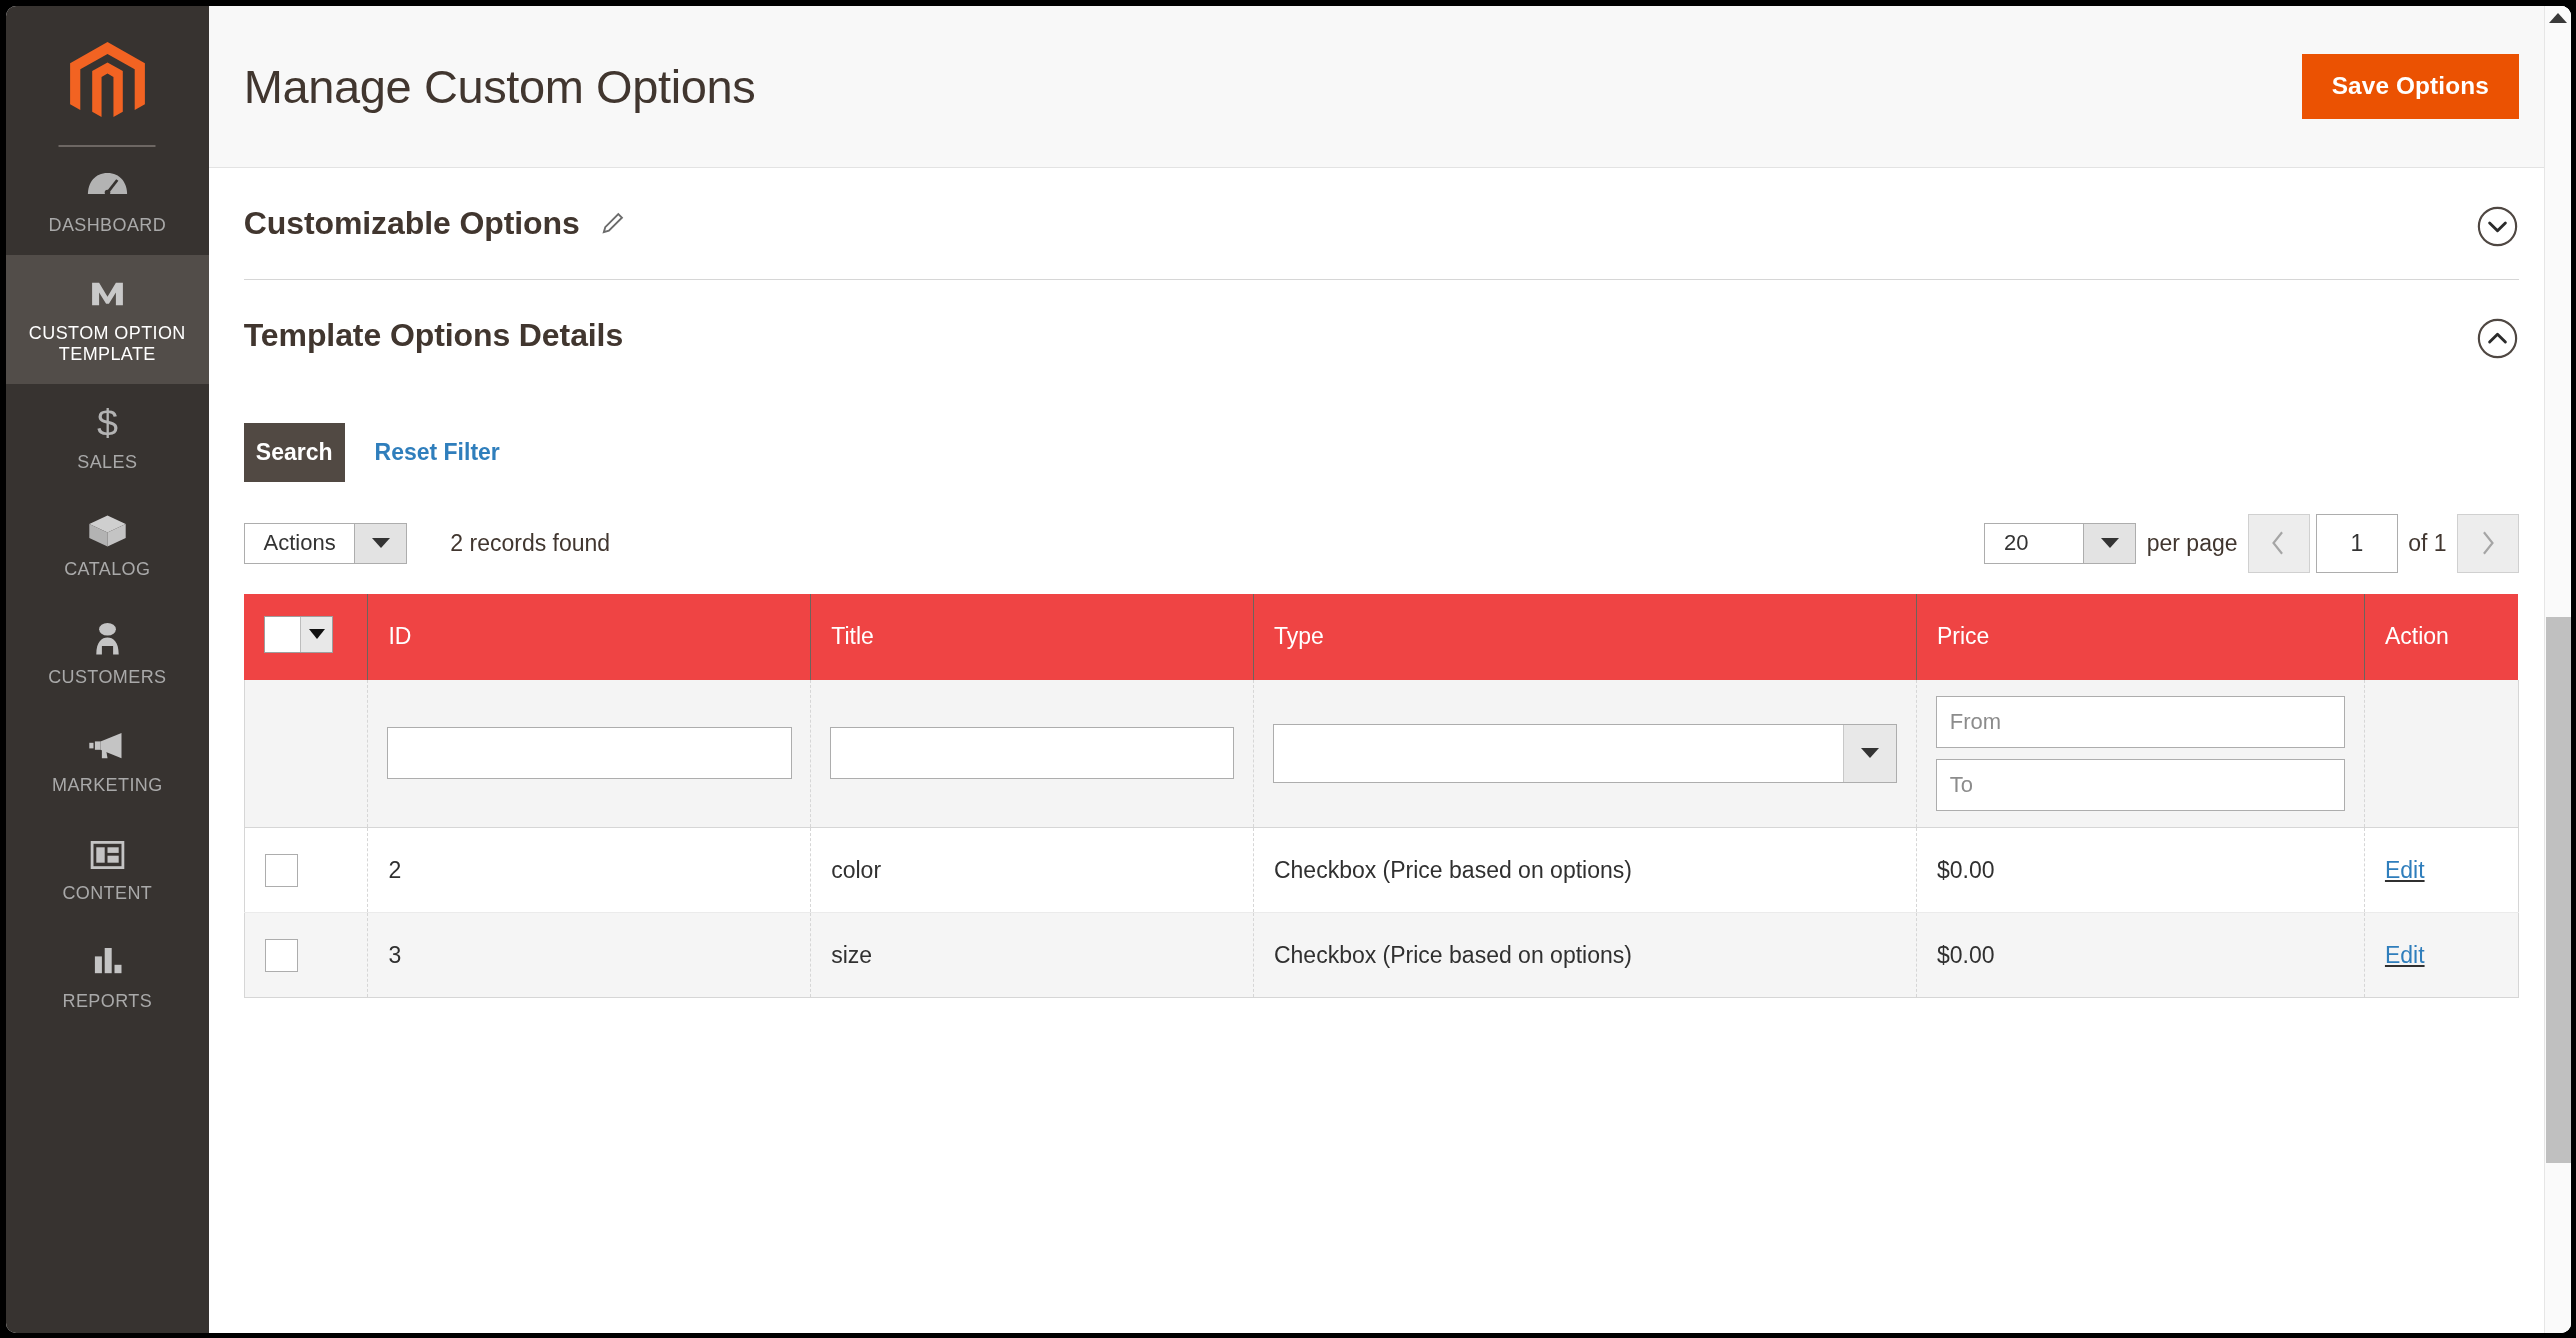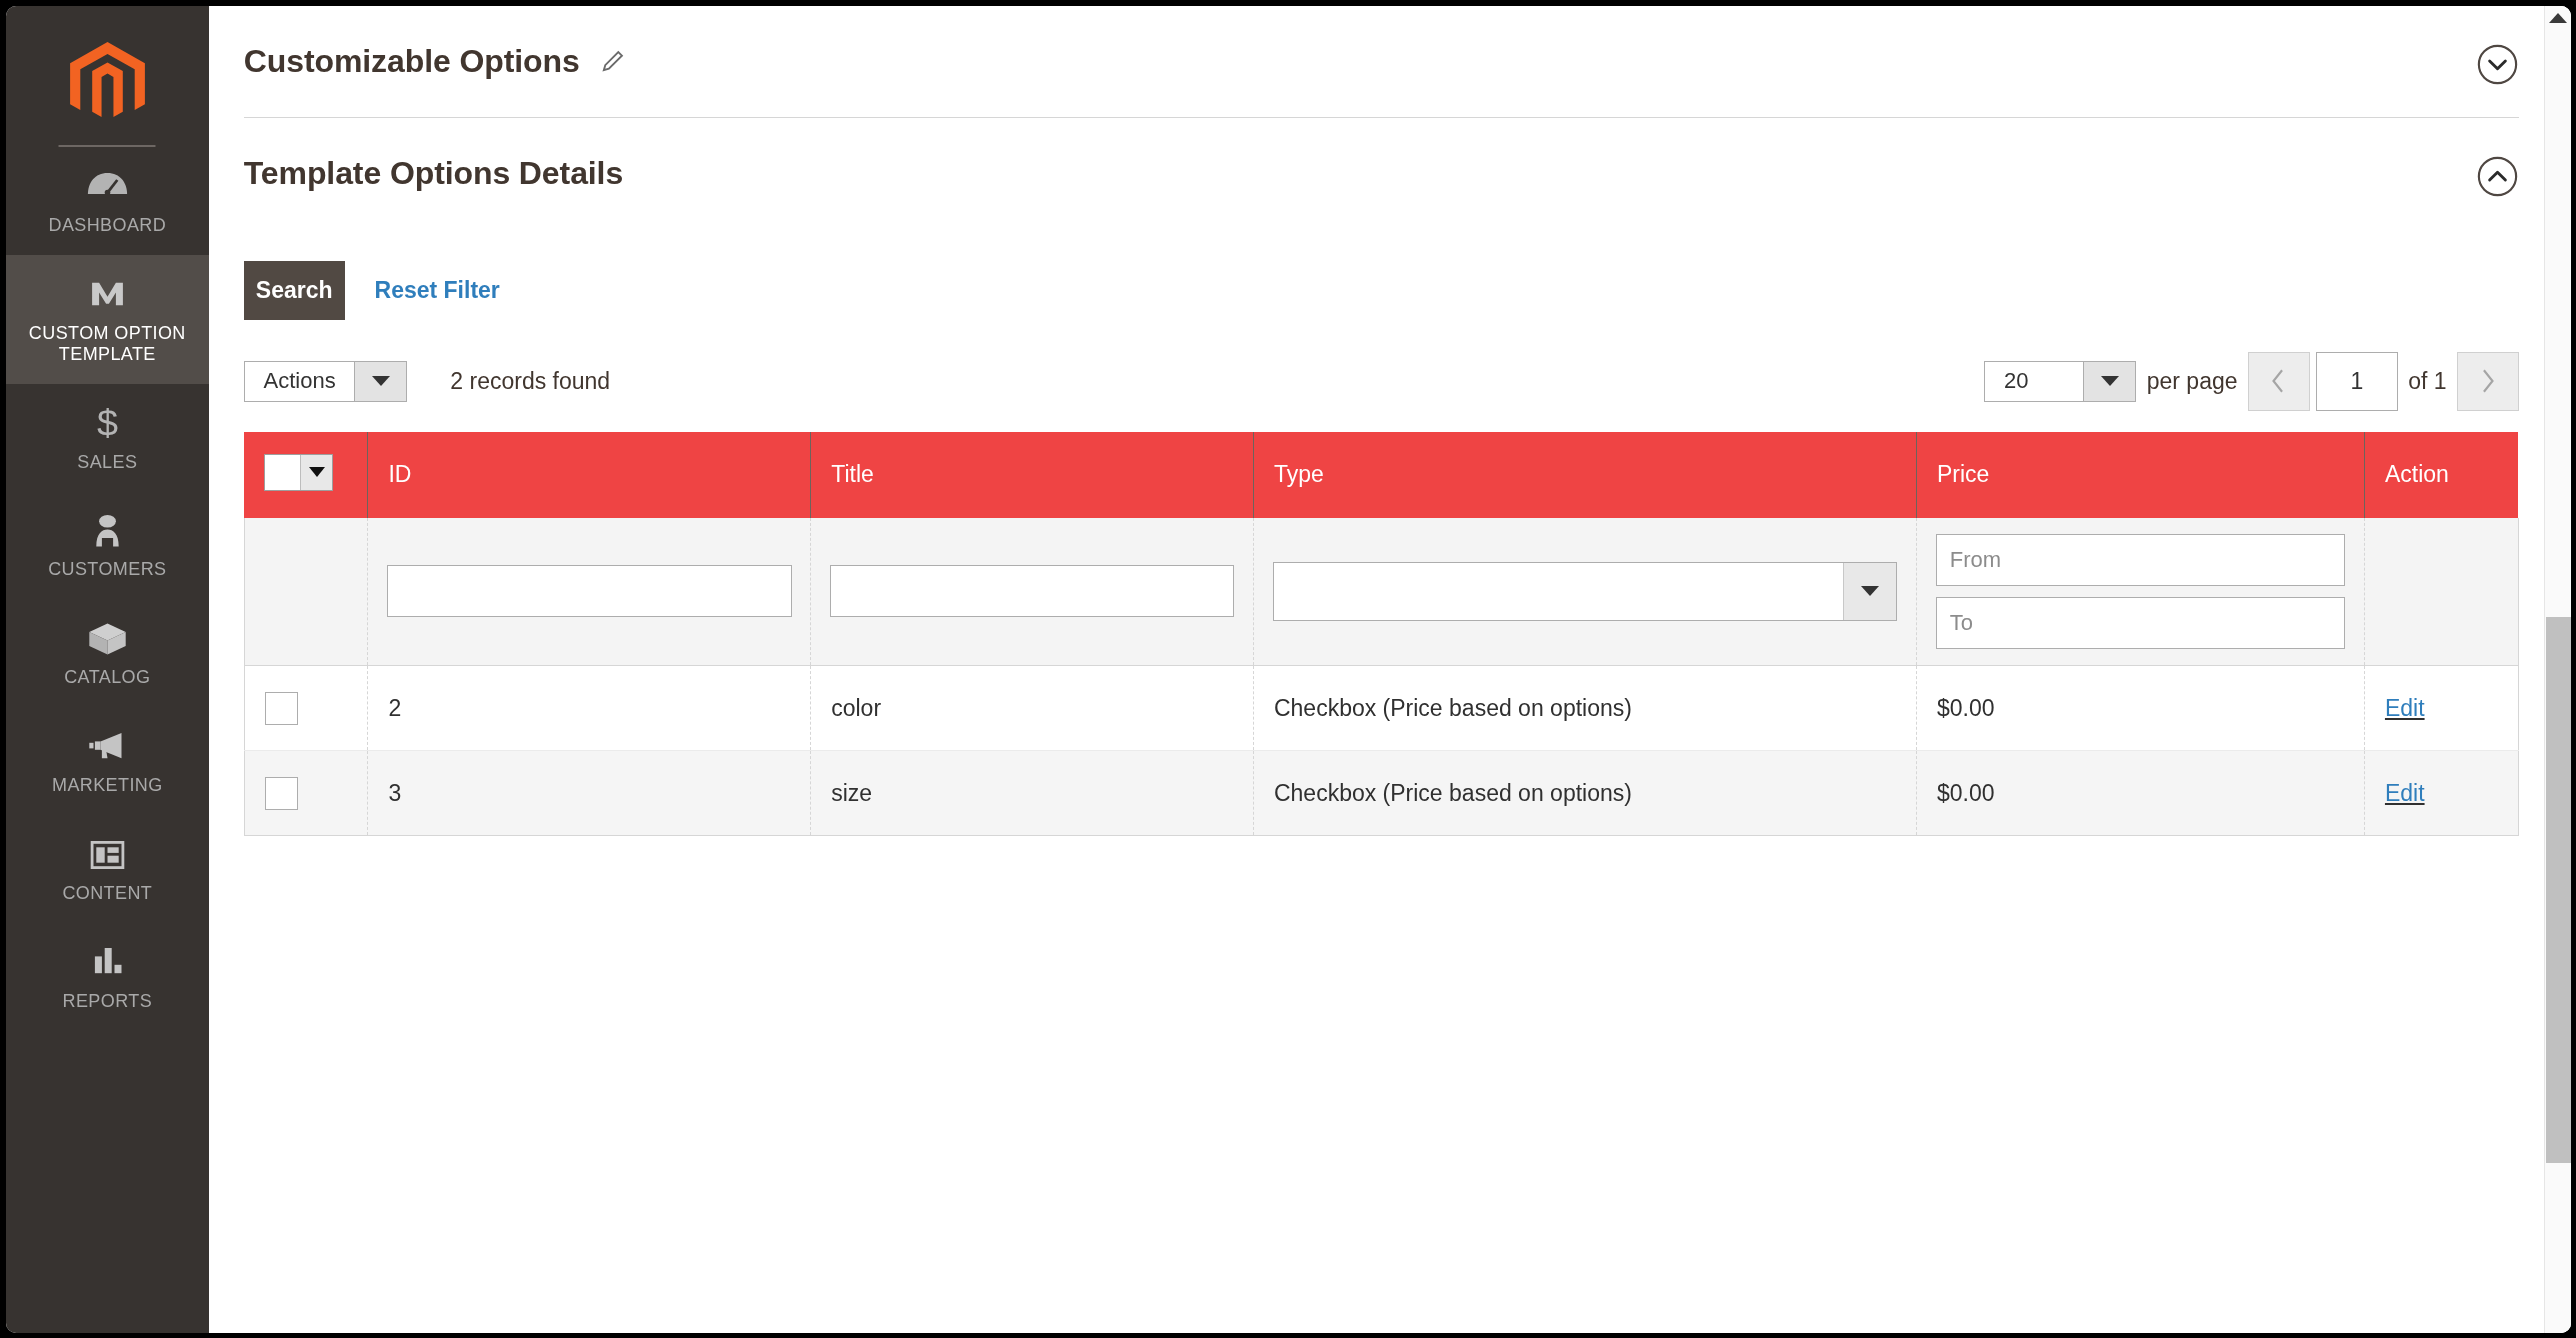--- a/index.html
+++ b/index.html
@@ -395,33 +395,33 @@
 
     <div class="nav-item">
       <svg class="nav-icon" viewBox="0 0 64 60">
         <text x="32" y="48" font-size="54" font-family="Liberation Sans, sans-serif" fill="#b3b3b3" text-anchor="middle">$</text>
       </svg>
       <span class="nav-label">SALES</span>
     </div>
 
     <div class="nav-item">
       <svg class="nav-icon" viewBox="0 0 64 60">
-        <ellipse cx="32" cy="16" rx="12" ry="9" fill="#c4c4c4"></ellipse>
-        <path d="M16 52 C16 34 24 28 32 28 C40 28 48 34 48 52 L40 52 L40 40 L24 40 L24 52 Z" fill="#c4c4c4"></path>
-      </svg>
-      <span class="nav-label">CUSTOMERS</span>
-    </div>
-
-    <div class="nav-item">
-      <svg class="nav-icon" viewBox="0 0 64 60">
         <polygon points="32,8 58,20 32,32 6,20" fill="#cfcfcf"></polygon>
         <polygon points="6,20 32,32 32,52 6,40" fill="#b3b3b3"></polygon>
         <polygon points="58,20 32,32 32,52 58,40" fill="#c4c4c4"></polygon>
       </svg>
       <span class="nav-label">CATALOG</span>
+    </div>
+
+    <div class="nav-item">
+      <svg class="nav-icon" viewBox="0 0 64 60">
+        <ellipse cx="32" cy="16" rx="12" ry="9" fill="#c4c4c4"></ellipse>
+        <path d="M16 52 C16 34 24 28 32 28 C40 28 48 34 48 52 L40 52 L40 40 L24 40 L24 52 Z" fill="#c4c4c4"></path>
+      </svg>
+      <span class="nav-label">CUSTOMERS</span>
     </div>
 
     <div class="nav-item">
       <svg class="nav-icon" viewBox="0 0 64 60">
         <polygon points="22,22 52,10 52,46 22,34" fill="#c4c4c4"></polygon>
         <rect x="14" y="22" width="8" height="12" fill="#c4c4c4"></rect>
         <path d="M24 34 L24 46 L32 46 L30 34 Z" fill="#c4c4c4"></path>
         <rect x="6" y="24" width="6" height="8" fill="#c4c4c4"></rect>
       </svg>
       <span class="nav-label">MARKETING</span>
@@ -443,20 +443,24 @@
         <rect x="28" y="10" width="10" height="36" fill="#c4c4c4"></rect>
         <rect x="42" y="34" width="10" height="12" fill="#c4c4c4"></rect>
       </svg>
       <span class="nav-label">REPORTS</span>
     </div>
 
   </nav>
 
   <div class="main">
 
+    <header class="page-header">
+      <h1 class="page-title">Manage Custom Options</h1>
+      <button class="save-button">Save Options</button>
+    </header>
 
     <div class="content">
 
       <div class="section collapsed">
         <div class="section-head">
           <span class="section-title">Customizable Options</span>
           <span class="pencil-icon">
             <svg viewBox="0 0 40 40" width="29" height="29">
               <path d="M8 32 L10 25 L28 7 L33 12 L15 30 Z" fill="none" stroke="#6b6b6b" stroke-width="2.6"></path>
             </svg>

